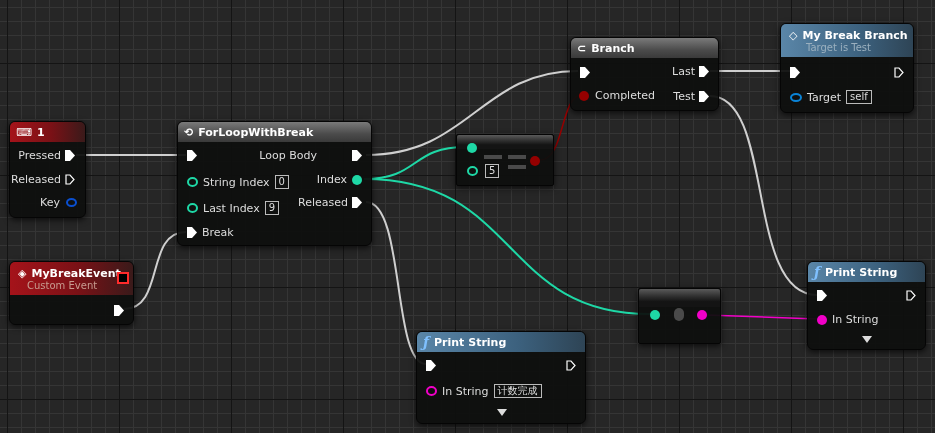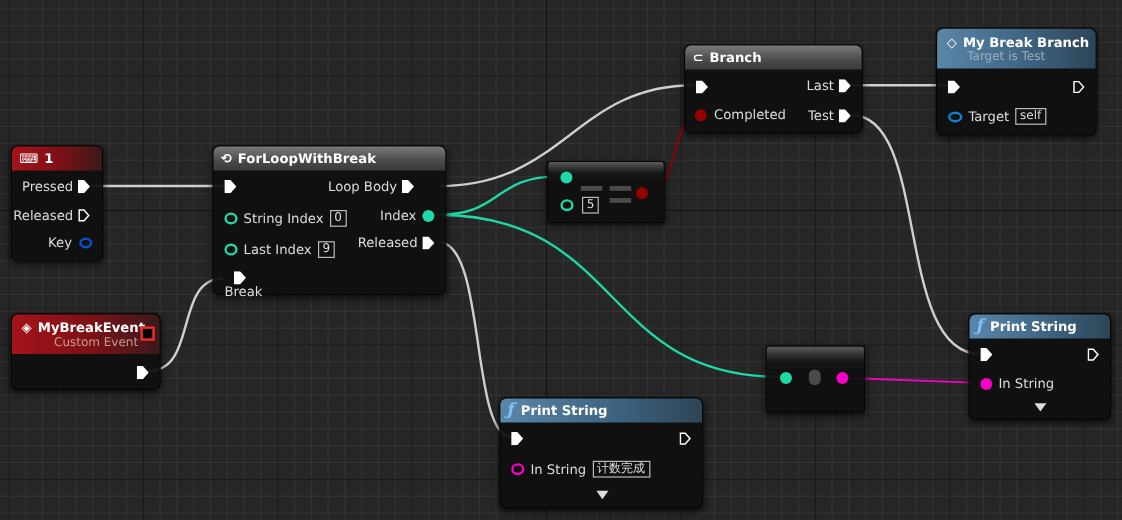--- a/index.html
+++ b/index.html
@@ -78,21 +78,21 @@
     <span class="pin-ring" style="border-color:#0a4fd0;margin-left:6px;width:11px;height:9px;"></span>
   </div>
 </div>
 
 <div class="node" style="left:9px;top:261px;width:123px;height:62px;">
   <div class="hdr red" style="height:33px;flex-direction:column;align-items:flex-start;justify-content:center;padding-left:8px;">
     <div style="display:flex;align-items:center;">
       <span class="hdr-icon">◈</span>
       <span>MyBreakEvent</span>
     </div>
-    <span class="hdr-sub" style="margin-left:27px;">Custom Event</span>
+    <span class="hdr-sub" style="margin-left:9px;">Custom Event</span>
   </div>
   <span style="position:absolute;right:4px;top:10px;width:8px;height:8px;border:2px solid #ff2b2b;background:#000;"></span>
   <svg class="exec" style="position:absolute;right:9px;top:43px;">
       <path d="M0,0 H5 L10,5.5 L5,11 H0 Z" fill="#fff"></path>
     </svg>
 </div>
 
 <div class="node" style="left:177px;top:121px;width:193px;height:123px;">
   <div class="hdr grey">
     <span class="hdr-icon">⟲</span>
@@ -104,27 +104,27 @@
   <div class="row" style="left:9px;top:53px;">
     <span class="pin-ring" style="border-color:#1ed8a6;width:11px;height:10px;margin-right:5px;"></span>
     <span>String Index</span>
     <span class="box">0</span>
   </div>
   <div class="row" style="left:9px;top:79px;align-items:center;">
     <span class="pin-ring" style="border-color:#1ed8a6;width:11px;height:10px;margin-right:5px;"></span>
     <span>Last Index</span>
     <span class="box">9</span>
   </div>
-  <div class="row" style="left:9px;top:104px;flex-direction:column;">
+  <div class="row" style="left:9px;top:104px;">
     <svg class="exec" style="margin-right:5px">
         <path d="M0,0 H5 L10,5.5 L5,11 H0 Z" fill="#fff"></path>
       </svg>
     <span>Break</span>
   </div>
-  <div class="row" style="right:26px;top:27px;">
+  <div class="row" style="right:9px;top:27px;gap:31px;">
     <span>Loop Body</span>
     <svg class="exec" style="margin-left:4px">
         <path d="M0,0 H5 L10,5.5 L5,11 H0 Z" fill="#fff"></path>
       </svg>
   </div>
   <div class="row" style="right:9px;top:51px;">
     <span>Index</span>
     <span class="pin-dot" style="background:#1ed8a6;margin-left:5px;"></span>
   </div>
   <div class="row" style="right:9px;top:74px;">

